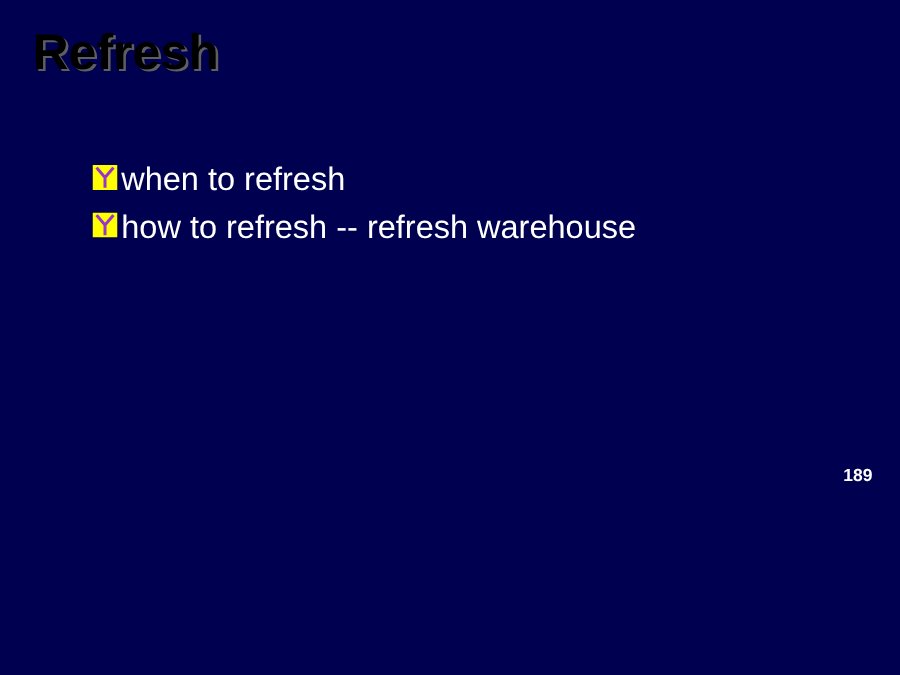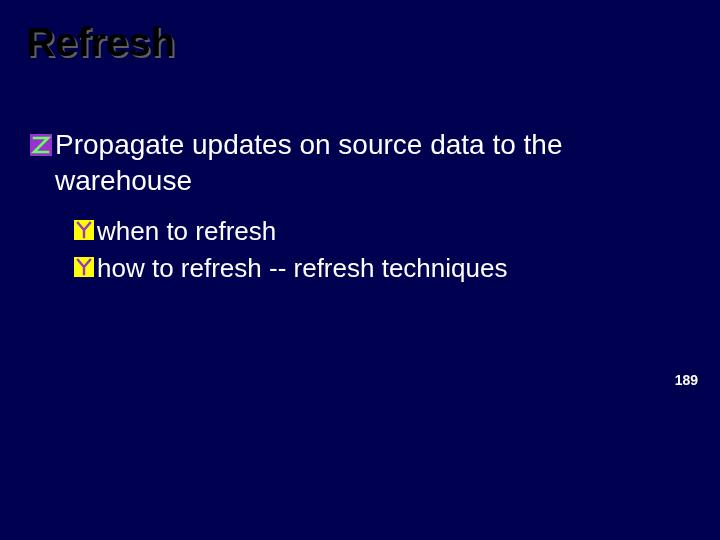--- a/index.html
+++ b/index.html
@@ -77,47 +77,38 @@
   svg { display: block; }
 </style>
 </head>
 <body>
 
 <div class="slide">
 
   <div class="title">Refresh</div>
 
   <div class="level1">
-    <div class="level1-item">
-      <span class="bullet">
-        <svg width="22" height="22" viewBox="0 0 22 22">
-          <rect x="0" y="0" width="22" height="22" fill="#9933cc"></rect>
-          <path d="M4 4 L18 4 L4 18 L18 18" stroke="#66ff66" stroke-width="2.6" fill="none" stroke-linecap="square"></path>
-        </svg>
-      </span>
-      <span class="text">Propagate updates on source data to the warehouse</span>
-    </div>
   </div>
 
   <div class="level2">
     <div class="level2-item">
       <span class="bullet">
         <svg width="20" height="20" viewBox="0 0 20 20">
           <rect x="0" y="0" width="20" height="20" fill="#ffff00"></rect>
           <path d="M4 3 L10 10 L16 3 M10 10 L10 17" stroke="#9933cc" stroke-width="2.4" fill="none" stroke-linecap="square"></path>
         </svg>
       </span>
       <span class="text">when to refresh</span>
     </div>
     <div class="level2-item">
       <span class="bullet">
         <svg width="20" height="20" viewBox="0 0 20 20">
           <rect x="0" y="0" width="20" height="20" fill="#ffff00"></rect>
           <path d="M4 3 L10 10 L16 3 M10 10 L10 17" stroke="#9933cc" stroke-width="2.4" fill="none" stroke-linecap="square"></path>
         </svg>
       </span>
-      <span class="text">how to refresh -- refresh techniques</span>
+      <span class="text">how to refresh -- refresh warehouse</span>
     </div>
   </div>
 
   <div class="pagenum">189</div>
 
 </div>
 
 </body></html>

